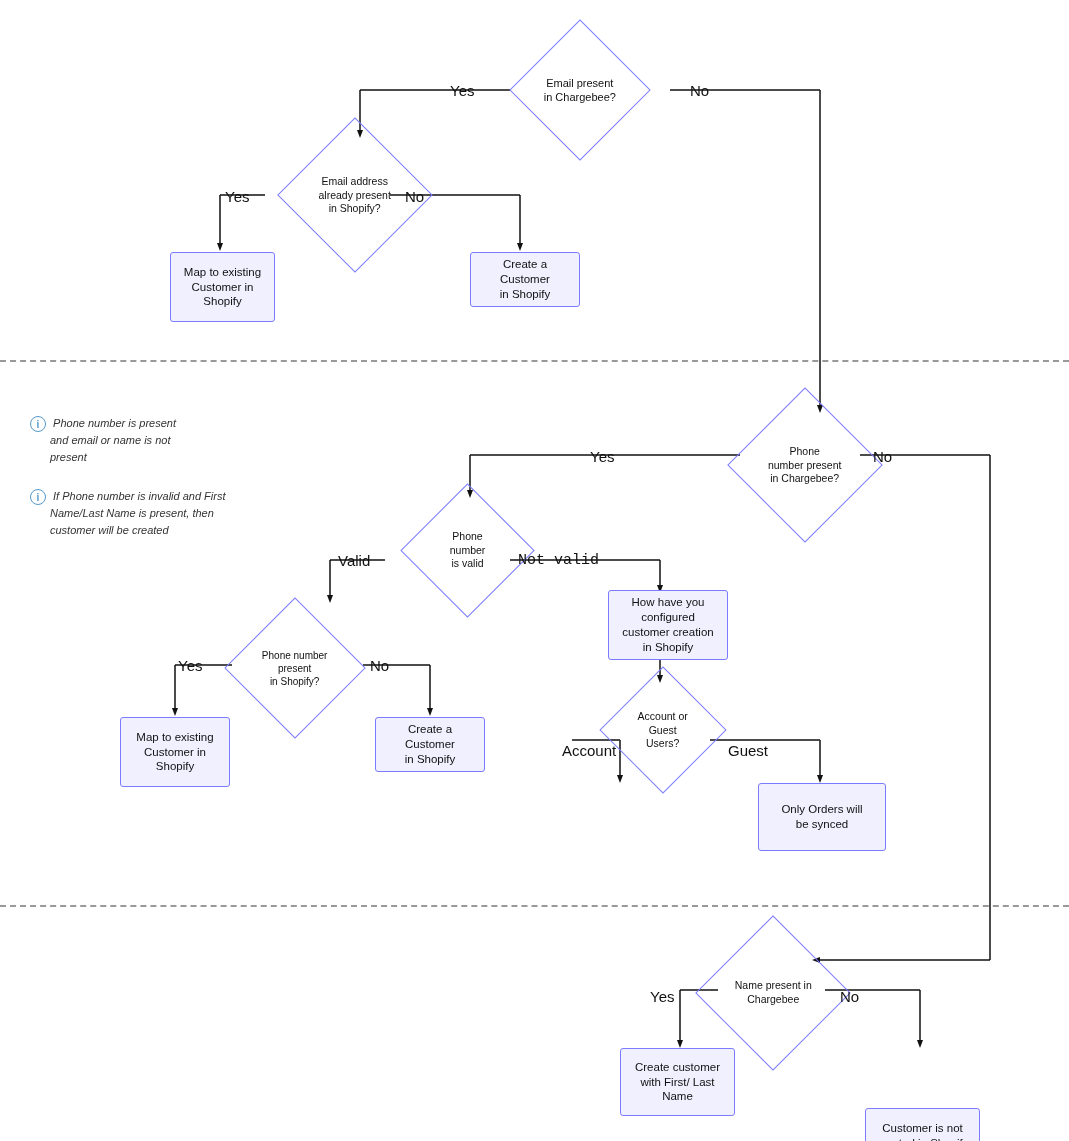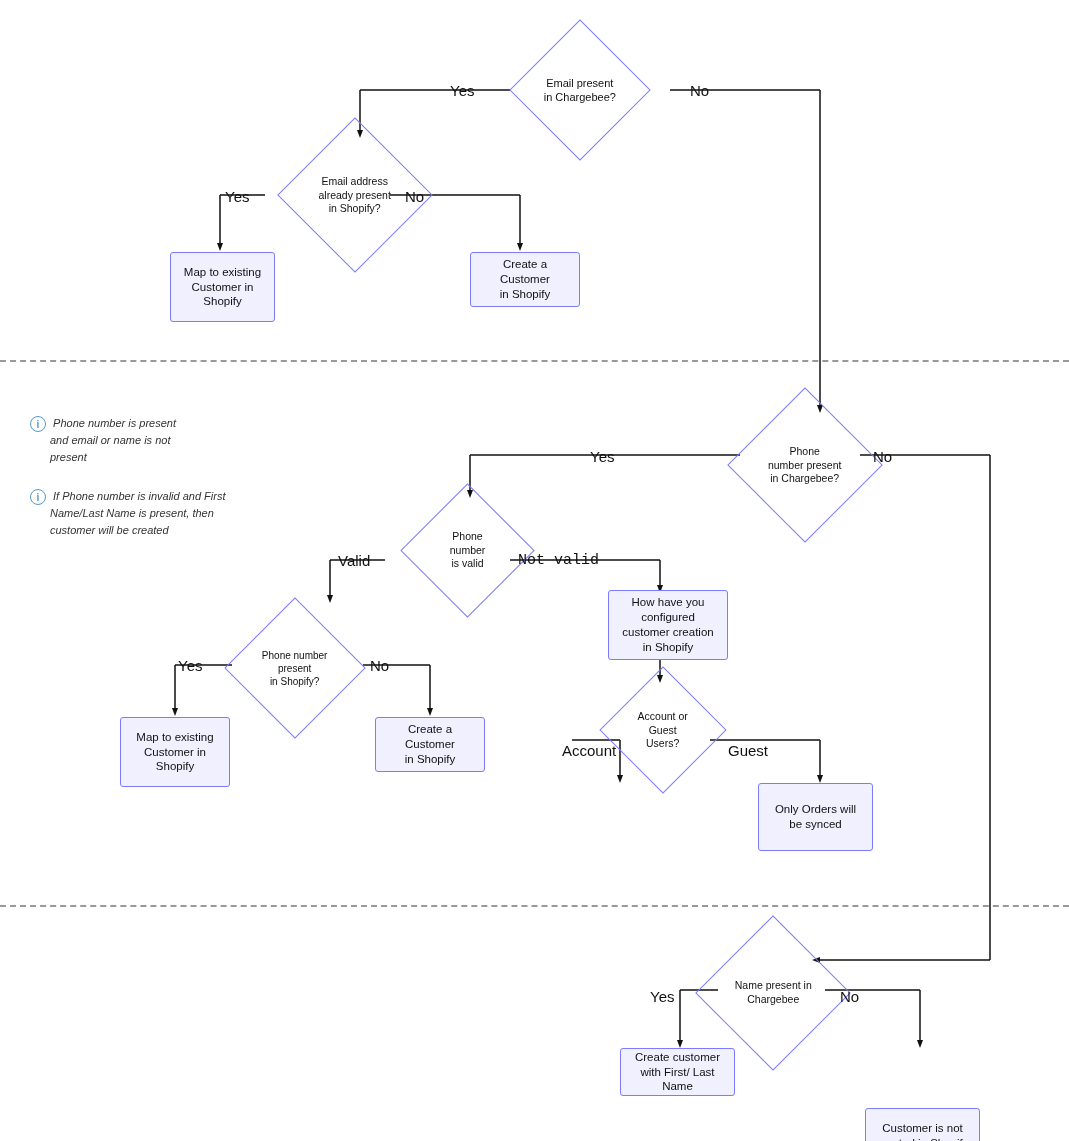--- a/index.html
+++ b/index.html
@@ -239,33 +239,33 @@
 
   <div class="node diamond" style="left:618px; top:685px; width:90px; height:90px;">
     <div class="diamond-text" style="transform:rotate(-45deg); font-size:10.5px; width:90px;">Account or<br>Guest<br>Users?</div>
   </div>
 
   <div class="label-text" style="left:562px; top:742px;">Account</div>
 
   <div class="label-text" style="left:728px; top:742px;">Guest</div>
 
 
-  <div class="node rect-node" style="position:absolute; left:758px; top:783px; width:115px; height:68px;">
+  <div class="node rect-node" style="position:absolute; left:758px; top:783px; width:128px; height:68px;">
     <span>Only Orders will<br>be synced</span>
   </div>
 
   <div class="node diamond" style="left:718px; top:938px; width:110px; height:110px;">
     <div class="diamond-text" style="transform:rotate(-45deg); font-size:10.5px; width:110px;">Name present in<br>Chargebee</div>
   </div>
 
   <div class="label-text" style="left:650px; top:988px;">Yes</div>
 
   <div class="label-text" style="left:840px; top:988px;">No</div>
 
-  <div class="node rect-node" style="position:absolute; left:620px; top:1048px; width:115px; height:48px;">
+  <div class="node rect-node" style="position:absolute; left:620px; top:1048px; width:115px; height:68px;">
     <span>Create customer<br>with First/ Last<br>Name</span>
   </div>
 
   <div class="node rect-node" style="position:absolute; left:865px; top:1108px; width:115px; height:55px;">
     <span>Customer is not<br>created in Shopify</span>
   </div>
 
 </div>
 
 </body></html>

